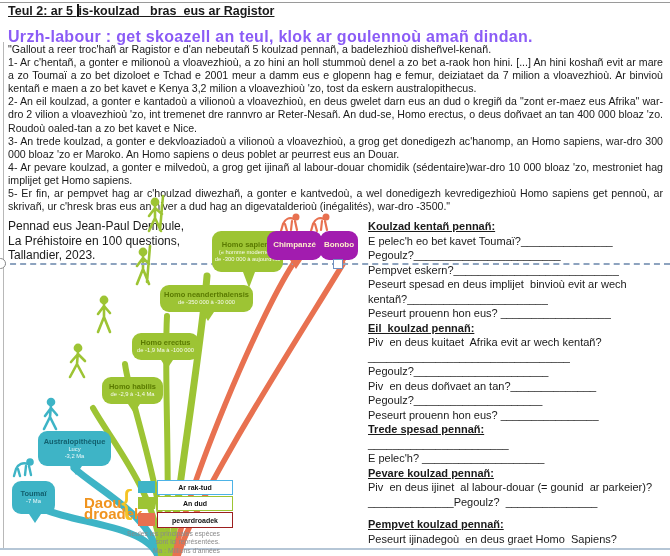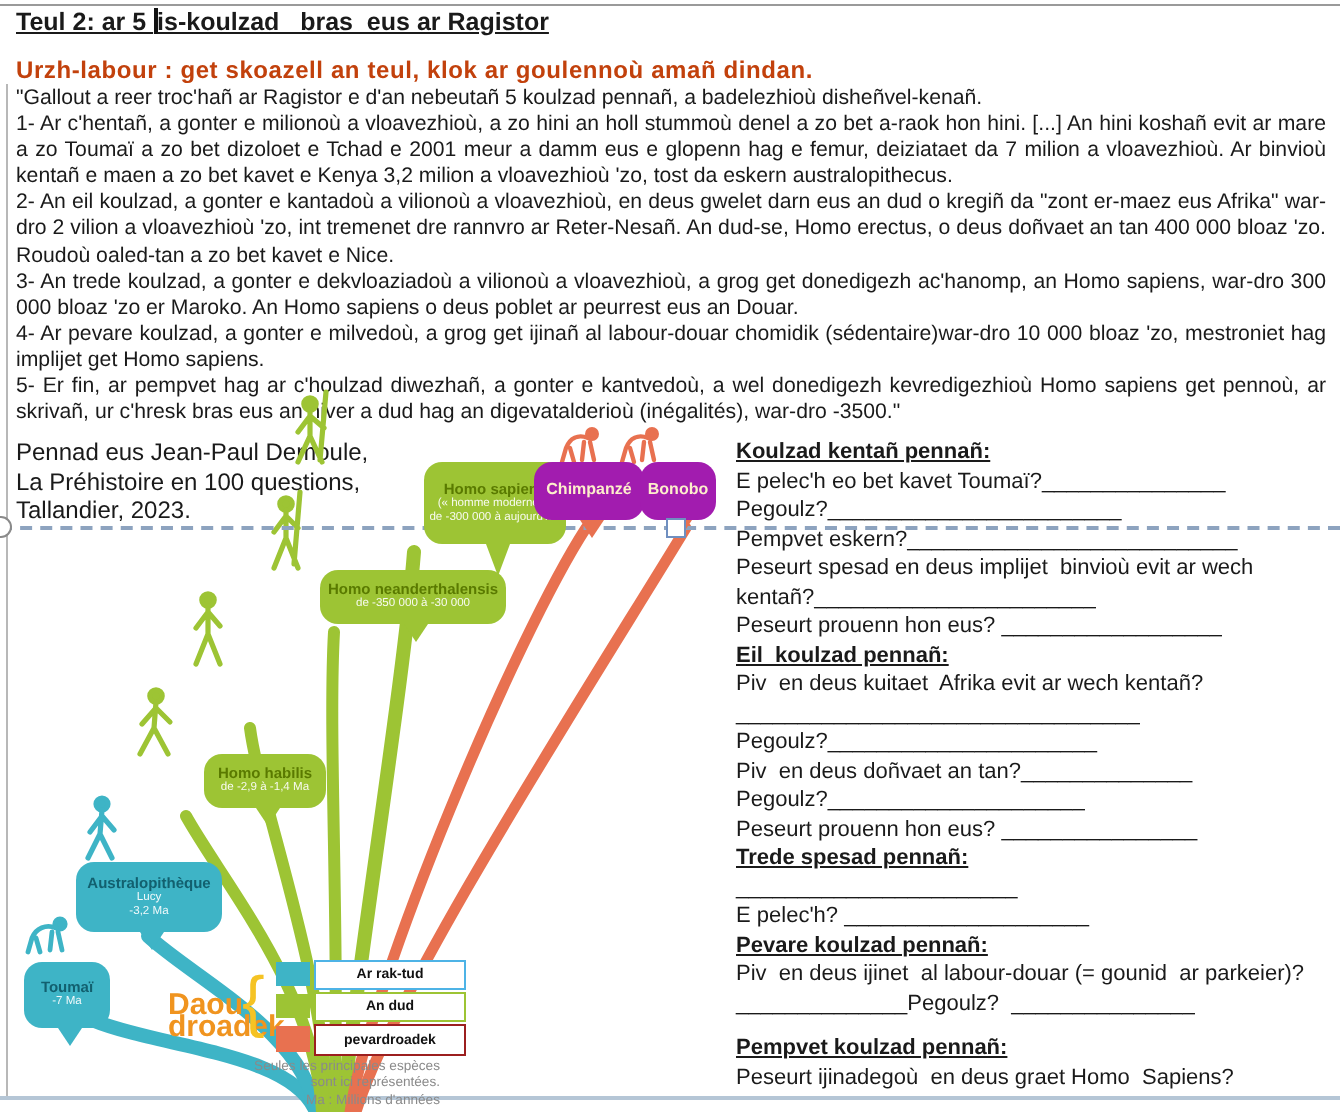--- a/index.html
+++ b/index.html
@@ -10,22 +10,22 @@
   
   .boundary-top{position:absolute;left:0;top:2px;width:670px;border-top:1px solid #9a9a9a;}
   .boundary-left{position:absolute;left:3px;top:42px;height:506px;border-left:1px solid #b8b8b8;}
   .boundary-right{position:absolute;right:1px;top:55px;height:501px;border-left:2px solid #8f8f8f;}
   .boundary-bottom{position:absolute;left:0;top:548px;width:670px;border-top:2px solid #b5c6d6;}
 
   
   .title{position:absolute;left:8px;top:4px;font-size:12.5px;font-weight:bold;
          text-decoration:underline;white-space:pre;}
   .cursor-bar{display:inline-block;width:2px;height:13px;background:#111;vertical-align:-2px;}
-  .instruction{position:absolute;left:8px;top:28px;font-size:12px;font-weight:bold;
-               color:#c2410c;letter-spacing:.3px;white-space:pre;}
+  .instruction{position:absolute;left:8px;top:28px;font-size:16px;font-weight:bold;
+               color:#8b5cf6;letter-spacing:.3px;white-space:pre;}
 
   
   .bodytext{position:absolute;left:8px;top:43px;width:655px;font-size:10.6px;
             line-height:13.1px;}
   .bodytext p{margin:0;text-align:justify;}
 
   
   .citation{position:absolute;left:8px;top:219px;width:190px;font-size:12px;line-height:14.6px;}
 
   
@@ -166,20 +166,24 @@
   <div class="bubble b-orange bub-chimpanze">
     <div class="bub-name">Chimpanzé</div>
   </div>
   <div class="bubble b-orange bub-bonobo">
     <div class="bub-name">Bonobo</div>
   </div>
   <div class="bubble b-green bub-neanderthalensis">
     <div class="bub-name">Homo neanderthalensis</div>
     <div class="bub-sub">de -350 000 à -30 000</div>
   </div>
+  <div class="bubble b-green bub-erectus">
+    <div class="bub-name">Homo erectus</div>
+    <div class="bub-sub">de -1,9 Ma à -100 000</div>
+  </div>
   <div class="bubble b-green bub-habilis">
     <div class="bub-name">Homo habilis</div>
     <div class="bub-sub">de -2,9 à -1,4 Ma</div>
   </div>
   <div class="bubble b-teal bub-australopitheque">
     <div class="bub-name">Australopithèque</div>
     <div class="bub-sub">Lucy</div>
     <div class="bub-sub">-3,2 Ma</div>
   </div>
   <div class="bubble b-teal bub-toumai">

